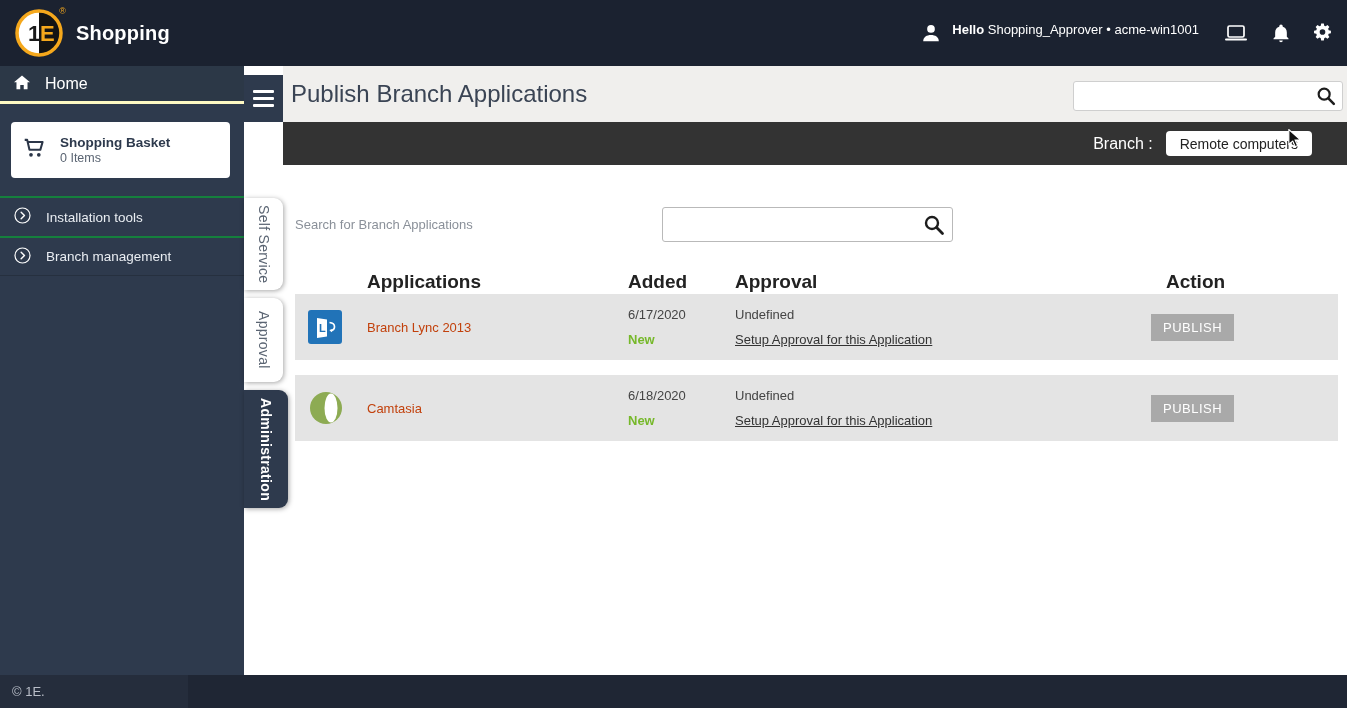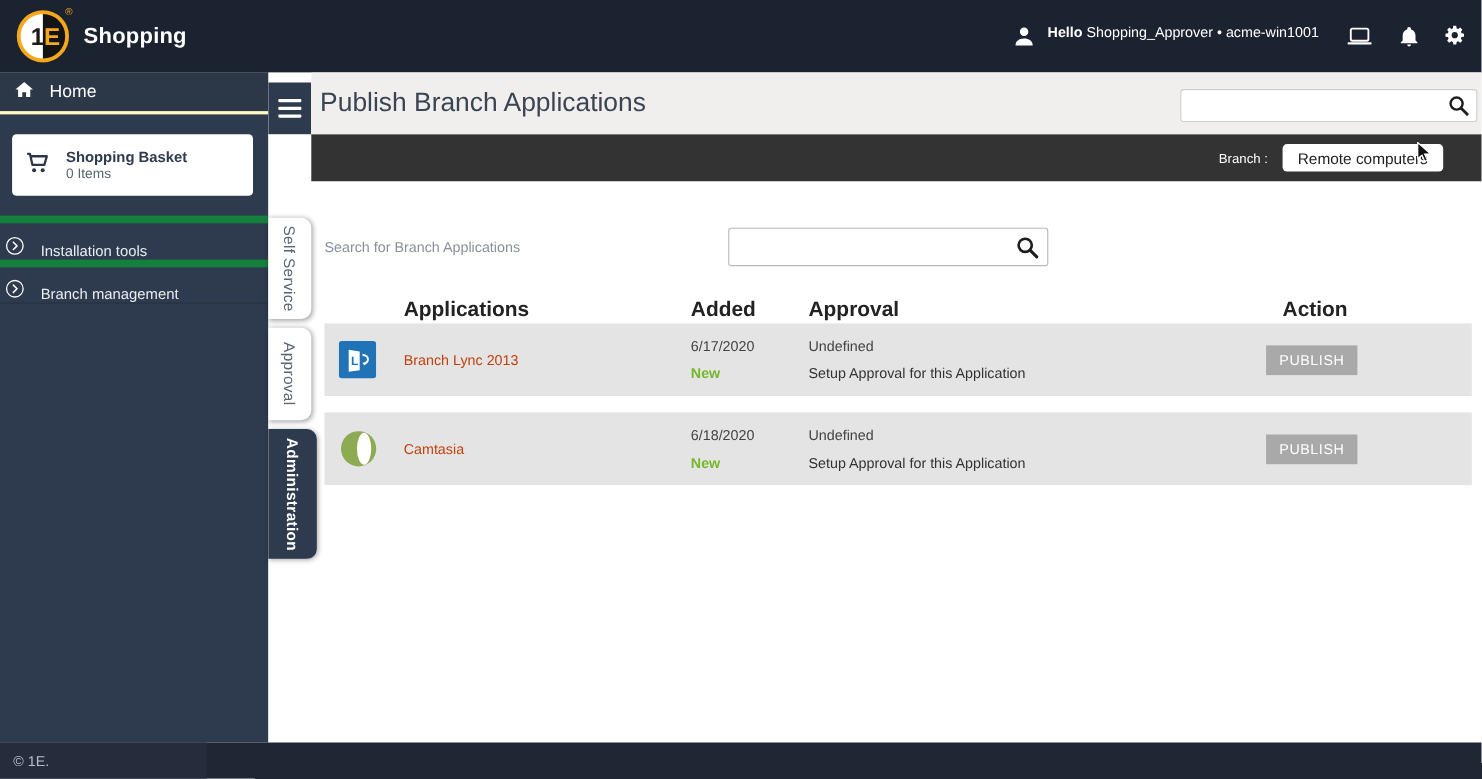--- a/index.html
+++ b/index.html
@@ -24,22 +24,22 @@
 
   
   .sidebar { position:absolute; left:0; top:66px; width:244px; height:609px; background:#2e3a4d; }
   .home-row { height:38px; display:flex; align-items:center; padding-left:13px; gap:14px;
               background:#2c3847; border-bottom:3px solid #fef9c3; color:#fff; font-size:16px; cursor:pointer; }
   .basket-card { position:absolute; left:11px; top:56px; width:219px; height:56px; background:#fff;
                  border-radius:4px; display:flex; align-items:center; padding-left:11px; gap:12px; cursor:pointer; }
   .basket-title { font-size:13.5px; font-weight:bold; color:#2e3a4d; }
   .basket-sub { font-size:12.5px; color:#5a6472; margin-top:1px; }
   .side-menu { position:absolute; left:0; top:130px; width:244px; }
-  .side-item { height:40px; display:flex; align-items:flex-end; padding-left:4px; gap:14px;
-               border-top:7px solid #15803d; color:#e9edf2; font-size:13.5px; cursor:pointer; }
+  .side-item { height:40px; display:flex; align-items:center; padding-left:13px; gap:14px;
+               border-top:2px solid #15803d; color:#e9edf2; font-size:13.5px; cursor:pointer; }
   .side-item:last-child { border-bottom:1px solid #26303f; }
 
   
   .tabcol { position:absolute; left:244px; top:66px; width:39px; height:609px; background:#fff; }
   .hamburger { position:absolute; left:0; top:9px; width:39px; height:47px; background:#2e3a4d;
                display:flex; flex-direction:column; align-items:center; justify-content:center; gap:4px; cursor:pointer; }
   .hamburger span { display:block; width:21px; height:3px; background:#fff; border-radius:1px; }
   .vtab { position:absolute; left:0; width:39px; background:#fff; border-radius:0 9px 9px 0;
           box-shadow:1px 1px 5px rgba(0,0,0,.35); writing-mode:vertical-rl;
           display:flex; align-items:center; justify-content:center;
@@ -51,40 +51,40 @@
   
   .main { position:absolute; left:283px; top:66px; width:1064px; height:609px; background:#fff; }
   .main-header { position:relative; height:56px; background:#f0efed; display:flex; align-items:center; padding-left:8px; }
   .page-title { font-size:24px; color:#3a4454; }
   .searchbox { display:flex; align-items:center; background:#fff; border:1px solid #cfcfcf; border-radius:3px; }
   .searchbox input { flex:1; border:none; outline:none; background:transparent; font-size:14px;
                      padding:0 8px; font-family:"Liberation Sans", sans-serif; min-width:0; }
   .hdr-search { position:absolute; right:4px; top:15px; width:270px; height:30px; }
   .toolbar { height:43px; background:#333333; display:flex; align-items:center; justify-content:flex-end;
              padding-right:35px; gap:13px; }
-  .branch-label { color:#fff; font-size:12px; }
+  .branch-label { color:#fff; font-size:16px; }
   .branch-btn { background:#fff; color:#222; border:none; border-radius:4px; height:25px; padding:0 14px;
                 font-size:14px; font-family:"Liberation Sans", sans-serif; cursor:pointer; }
 
   .content { position:relative; height:510px; background:#fff; }
   .search-label { position:absolute; left:12px; top:52px; font-size:13px; color:#8a9099; }
   .content-search { position:absolute; left:379px; top:42px; width:291px; height:35px; border-color:#b9b9b9; }
 
   .table { position:absolute; left:12px; top:105px; width:1043px; }
   .tgrid { display:grid; grid-template-columns:72px 261px 107px 412px 1fr; align-items:center; }
   .thead { height:24px; }
   .thead .th { font-size:19px; font-weight:bold; color:#222; }
   .th.c-action { padding-left:19px; }
   .trow { background:#e4e4e4; min-height:66px; margin-top:0; }
   .trow + .trow { margin-top:15px; }
   .cell-icon { display:flex; align-items:center; justify-content:flex-start; padding-left:13px; }
   .app-name-cell { font-size:13px; color:#c2410c; }
   .two-line { display:flex; flex-direction:column; gap:10px; font-size:13px; color:#444; }
   .status-new { color:#76b82a; font-weight:bold; }
-  .approval-link { color:#333; cursor:pointer; font-size:13px; }
+  .approval-link { color:#333; text-decoration:underline; cursor:pointer; font-size:13px; }
   .cell-action { padding-left:4px; }
   .publish-btn { background:#a9a9a9; color:#fff; border:none; padding:6px 12px; font-size:13px;
                  letter-spacing:.5px; font-family:"Liberation Sans", sans-serif; cursor:pointer; }
 
   
   .footer { position:absolute; left:0; top:675px; width:1347px; height:33px; background:#1f2634; }
   .footer-left { position:absolute; left:0; top:0; width:188px; height:33px; background:#252d3c;
                  display:flex; align-items:center; padding-left:12px; color:#b9bec8; font-size:13px; }
 
   .cursor { position:absolute; left:1288px; top:129px; z-index:50; pointer-events:none; }

